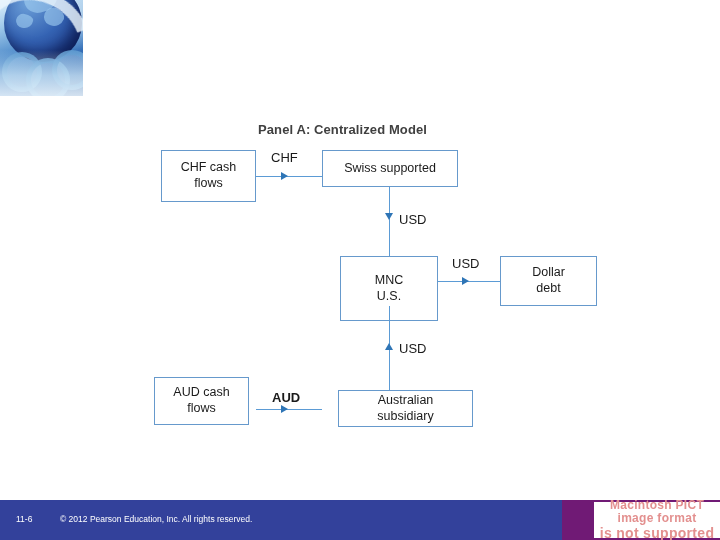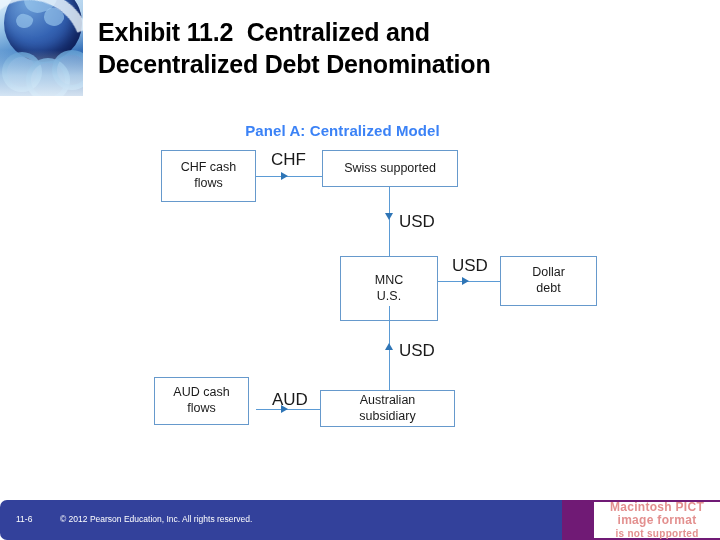--- a/index.html
+++ b/index.html
@@ -107,42 +107,42 @@
     top: 0;
     width: 720px;
     height: 500px;
   }
   #panel-title {
     position: absolute;
     left: 0;
     top: 122px;
     width: 685px;
     text-align: center;
-    font-size: 15px;
+    font-size: 13px;
     font-weight: bold;
-    color: #3b82f6;
+    color: #404040;
     letter-spacing: .1px;
   }
   .node {
     position: absolute;
     box-sizing: border-box;
     border: 1px solid #6699cc;
     background: #ffffff;
     color: #1a1a1a;
     font-size: 12.5px;
     line-height: 1.25;
     display: flex;
     align-items: center;
     justify-content: center;
     text-align: center;
     white-space: pre-line;
   }
   .edge-label {
     position: absolute;
-    font-size: 17px;
+    font-size: 13px;
     color: #1a1a1a;
     white-space: nowrap;
   }
   .ln-h {
     position: absolute;
     height: 0;
     border-top: 1px solid #5b9bd5;
   }
   .ln-v {
     position: absolute;
@@ -172,21 +172,20 @@
   }
 
   
   #footer {
     position: absolute;
     left: 0;
     top: 500px;
     width: 720px;
     height: 40px;
     background: #33419b;
-    border-radius: 7px;
   }
   #slide-number {
     position: absolute;
     left: 16px;
     top: 14px;
     font-size: 8.5px;
     color: #ffffff;
     font-weight: normal;
   }
   #copyright {
@@ -219,45 +218,41 @@
     line-height: 1.12;
     text-align: center;
     display: flex;
     flex-direction: column;
     justify-content: center;
     letter-spacing: .3px;
   }
   #pict-missing span { display: block; }
   #pict-missing .m1 { font-size: 12px; }
   #pict-missing .m2 { font-size: 12px; }
-  #pict-missing .m3 { font-size: 10px; }
+  #pict-missing .m3 { font-size: 14px; }
 </style>
 </head>
 <body>
 
 <div id="slide">
 
   <div id="globe">
     <div class="g-sky"></div>
     <div class="g-ball">
       <div class="g-cont c1"></div>
       <div class="g-cont c2"></div>
       <div class="g-cont c3"></div>
     </div>
     <div class="g-swirl"></div>
     <div class="g-coin k1"></div>
     <div class="g-coin k2"></div>
     <div class="g-coin k3"></div>
     <div class="g-foam"></div>
   </div>
 
-  <div id="title">
-    <span class="tline">Exhibit 11.2  Centralized and</span>
-    <span class="tline">Decentralized Debt Denomination</span>
-  </div>
 
   <div id="diagram">
 
     <div id="panel-title">Panel A: Centralized Model</div>
 
     <div class="node" style="left:161px; top:150px; width:95px; height:52px;">CHF cash
 flows</div>
 
     <div class="ln-h" style="left:256px; top:176px; width:66px;"></div>
     <div class="ar-r" style="left:281px; top:172px;"></div>
@@ -281,23 +276,23 @@
 
     <div class="ln-v" style="left:389px; top:306px; height:84px;"></div>
     <div class="ar-u" style="left:385px; top:343px;"></div>
     <div class="edge-label" style="left:399px; top:341px;">USD</div>
 
     <div class="node" style="left:154px; top:377px; width:95px; height:48px;">AUD cash
 flows</div>
 
     <div class="ln-h" style="left:256px; top:409px; width:66px;"></div>
     <div class="ar-r" style="left:281px; top:405px;"></div>
-    <div class="edge-label" style="left:272px; top:390px;">AUD</div>
-
-    <div class="node" style="left:320px; top:390px; width:135px; height:37px;">Australian
+    <div class="edge-label" style="left:272px; top:390px;font-weight:bold;">AUD</div>
+
+    <div class="node" style="left:338px; top:390px; width:135px; height:37px;">Australian
 subsidiary</div>
 
   </div>
 
   <div id="footer">
     <div id="slide-number">11-6</div>
     <div id="copyright">© 2012 Pearson Education, Inc. All rights reserved.</div>
   </div>
 
   <div id="pict-box">

